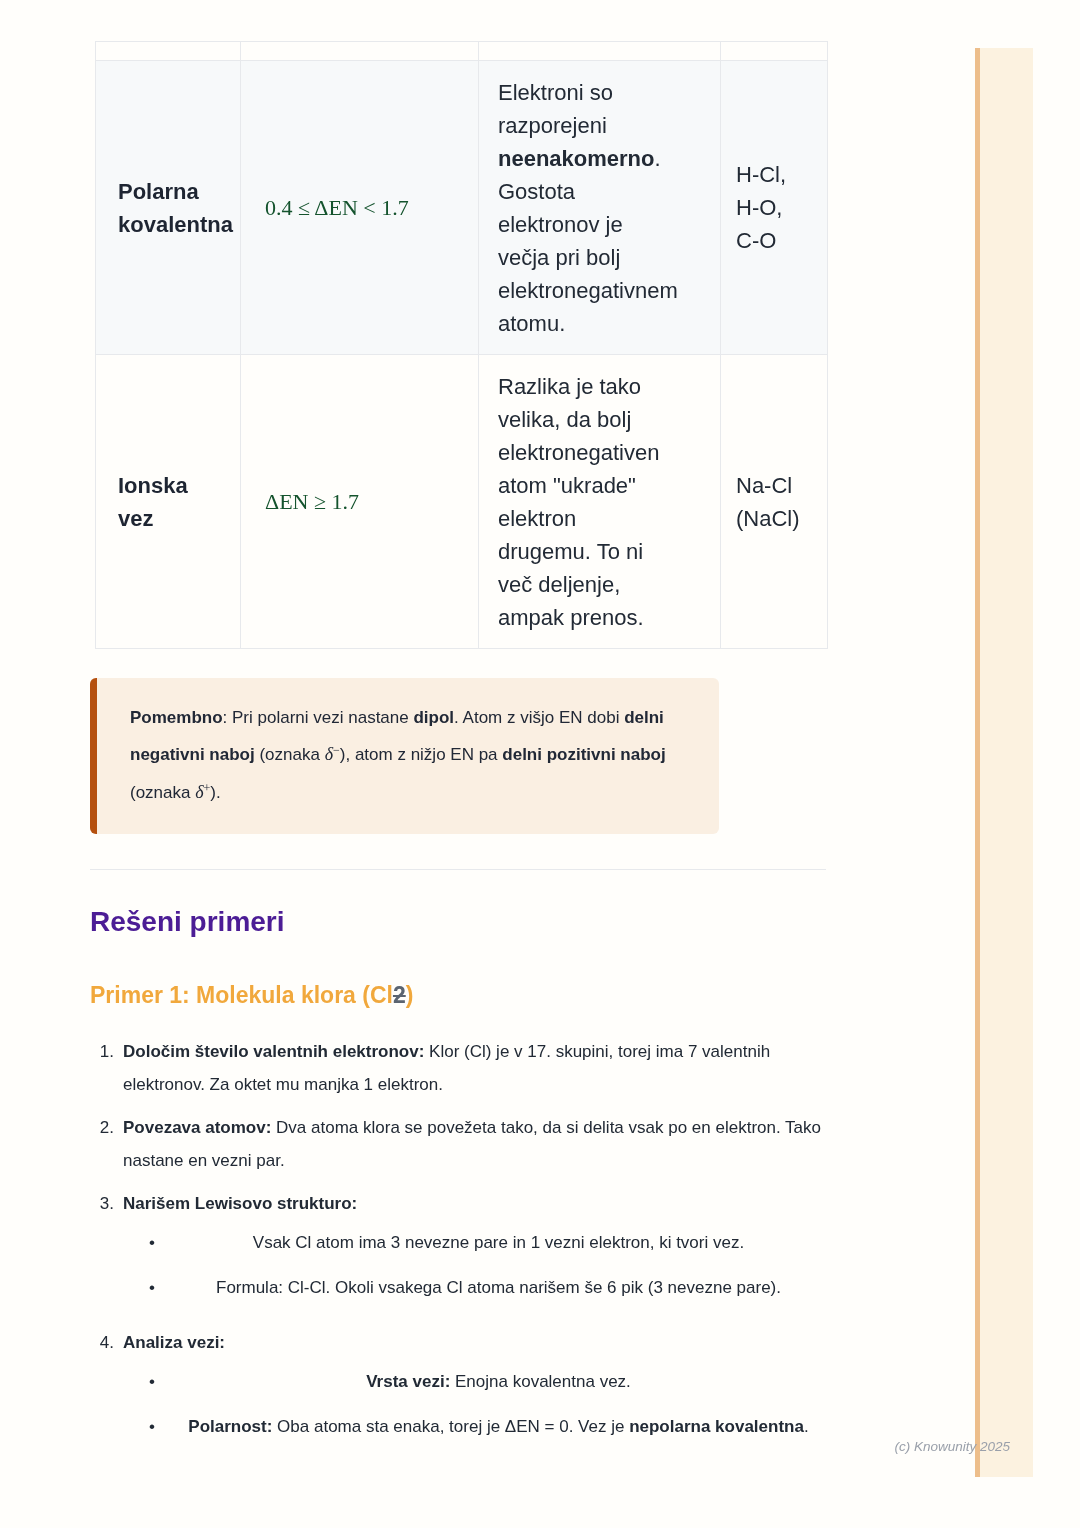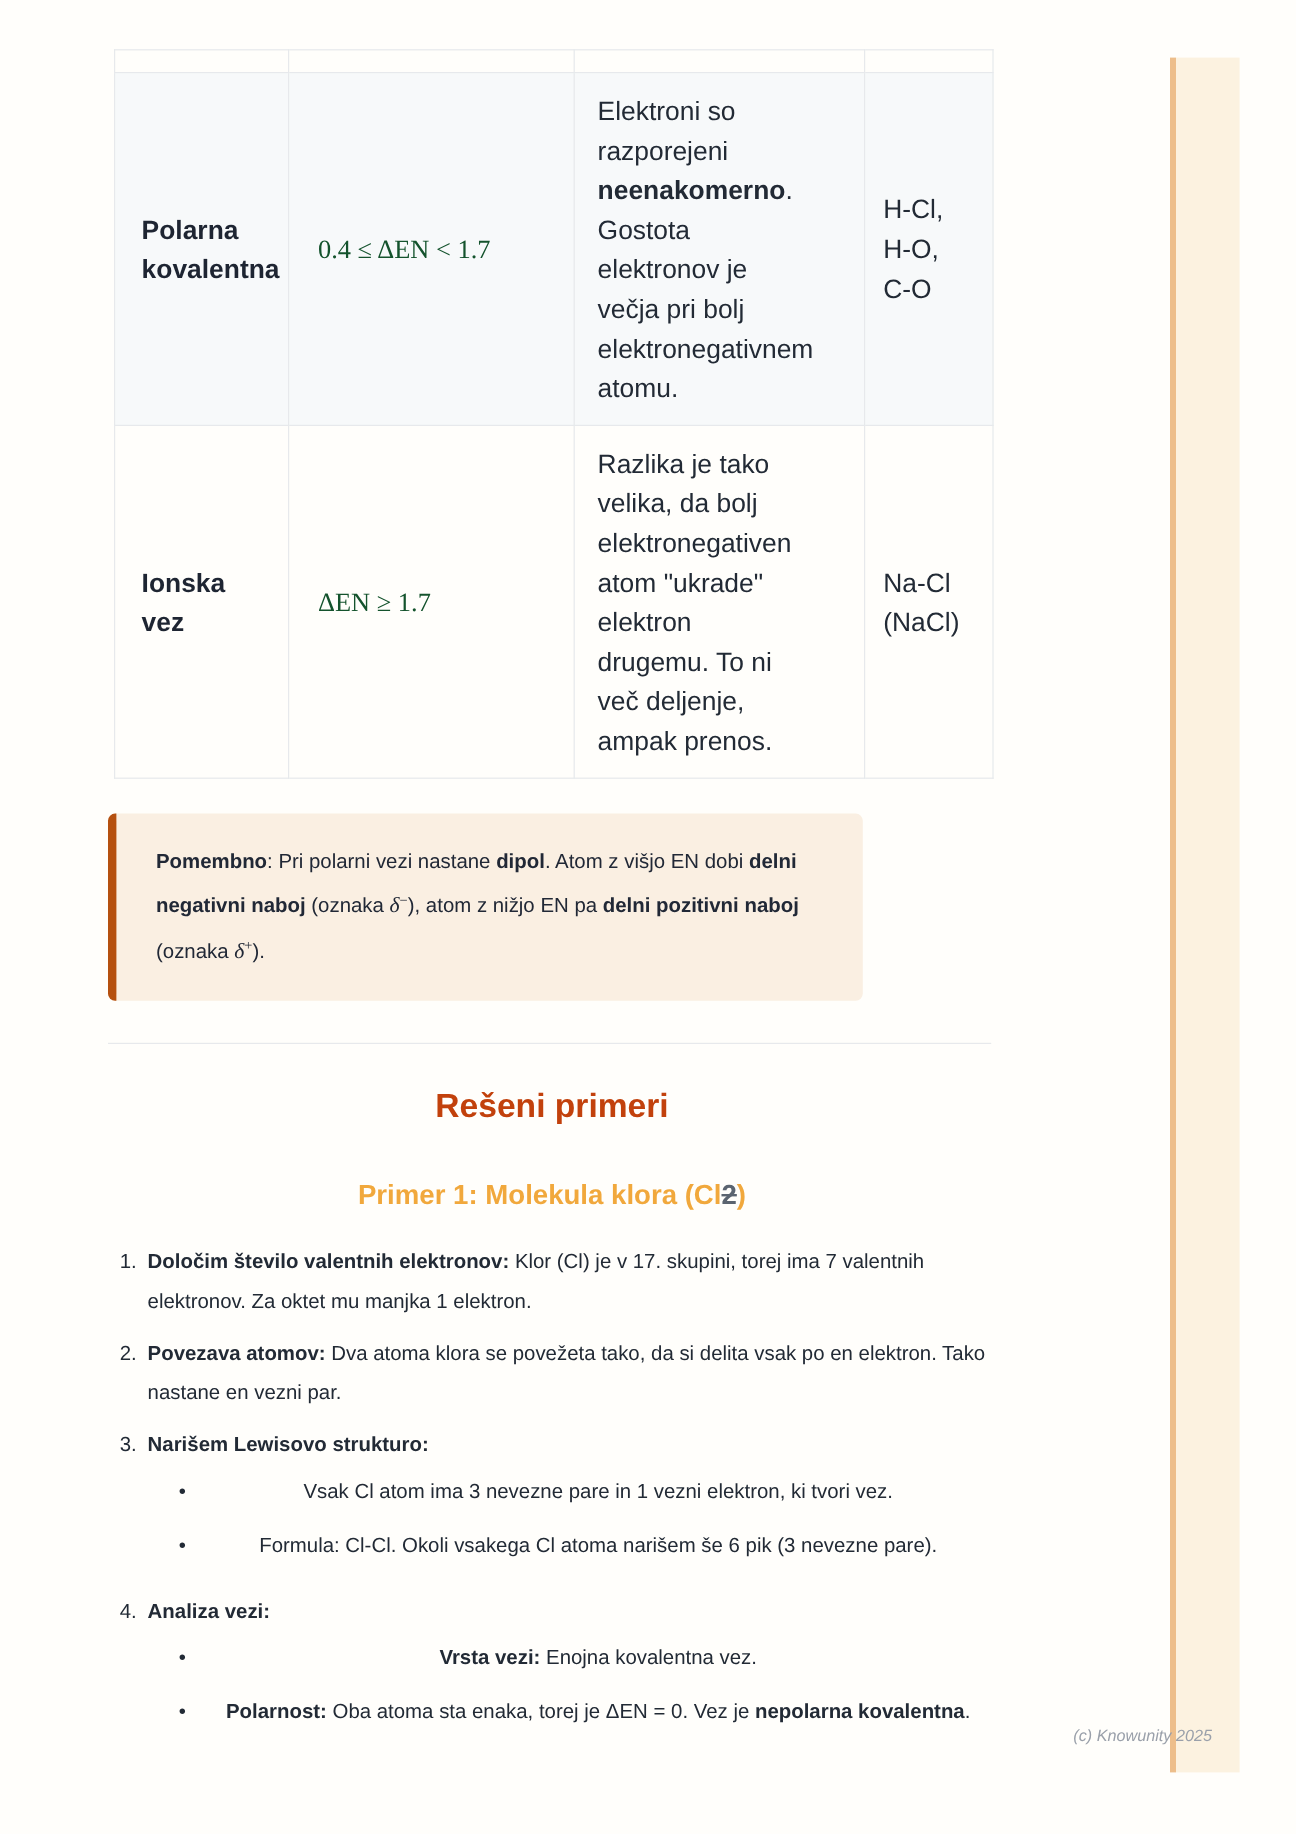--- a/index.html
+++ b/index.html
@@ -24,22 +24,22 @@
   td.c4{padding:10px 26px 10px 15px;}
   tr.alt td{background:#F7F9FA;}
   
   .callout{position:relative;margin-top:29px;width:629px;box-sizing:border-box;
     background:#FAEFE2;border-radius:6px;padding:22px 36px 22px 40px;
     font-size:17px;line-height:36px;color:#212836;}
   .callout-bar{position:absolute;left:0;top:0;bottom:0;width:7px;background:#B5500F;border-radius:6px 0 0 6px;}
   
   .divider{margin-top:35px;width:736px;height:1px;background:#E7E9EC;}
   
-  h1.h1{margin:35px 0 4px 0;font-size:28px;line-height:34px;font-weight:700;color:#c2410c;text-align:center;}
-  h2.h2{margin:42px 0 0 0;font-size:23px;line-height:28px;font-weight:700;color:#F1A83C;text-align:center;}
+  h1.h1{margin:35px 0 4px 0;font-size:28px;line-height:34px;font-weight:700;color:#4c1d95;}
+  h2.h2{margin:42px 0 0 0;font-size:23px;line-height:28px;font-weight:700;color:#F1A83C;}
   
   .olist{margin-top:26px;font-size:17px;line-height:33px;color:#222A35;}
   .num-item{display:flex;margin-bottom:10px;}
   .num{flex:0 0 24px;text-align:right;margin-right:9px;}
   .num-body{flex:1;}
   .blist{margin-top:6px;}
   .bullet-item{display:flex;margin-top:0;margin-bottom:12px;padding-left:22px;}
   .dot{flex:0 0 14px;margin-right:8px;text-align:center;}
   .bullet-body{flex:1;text-align:center;}
   

